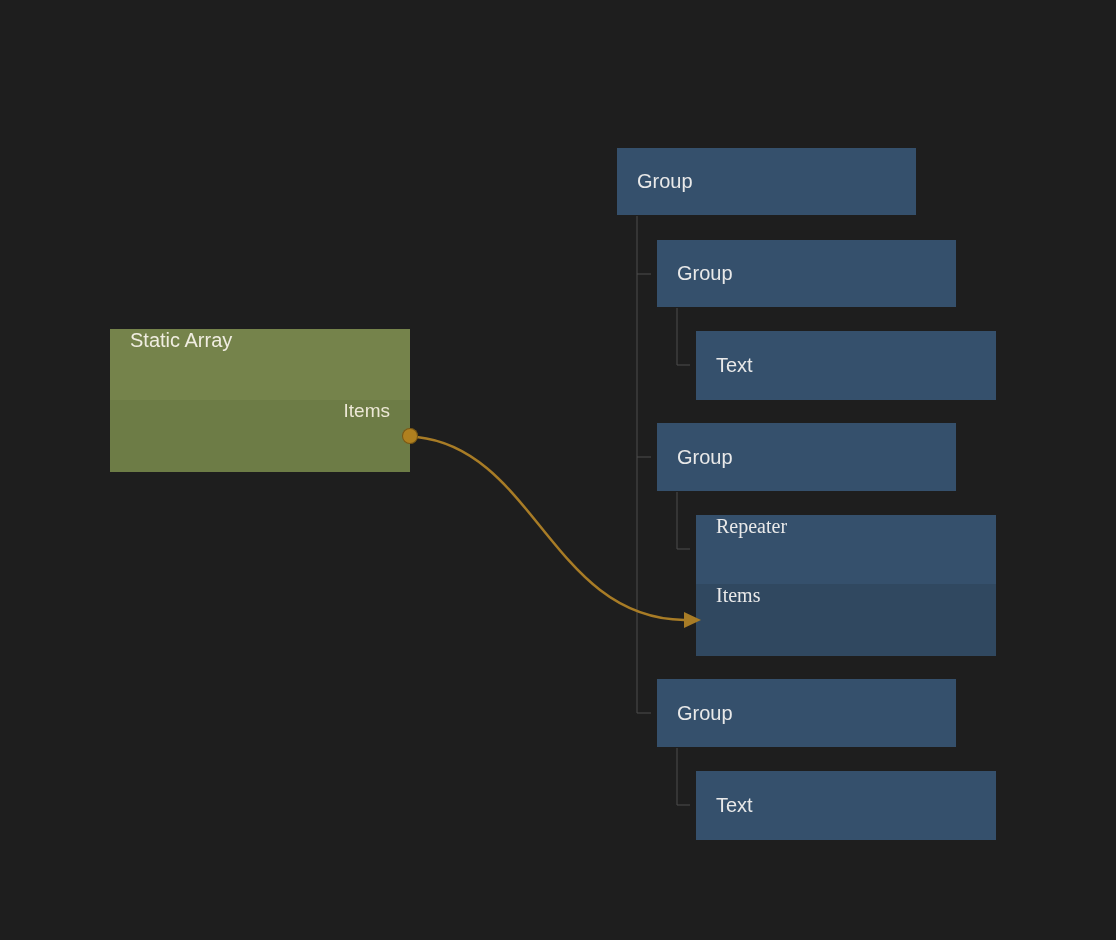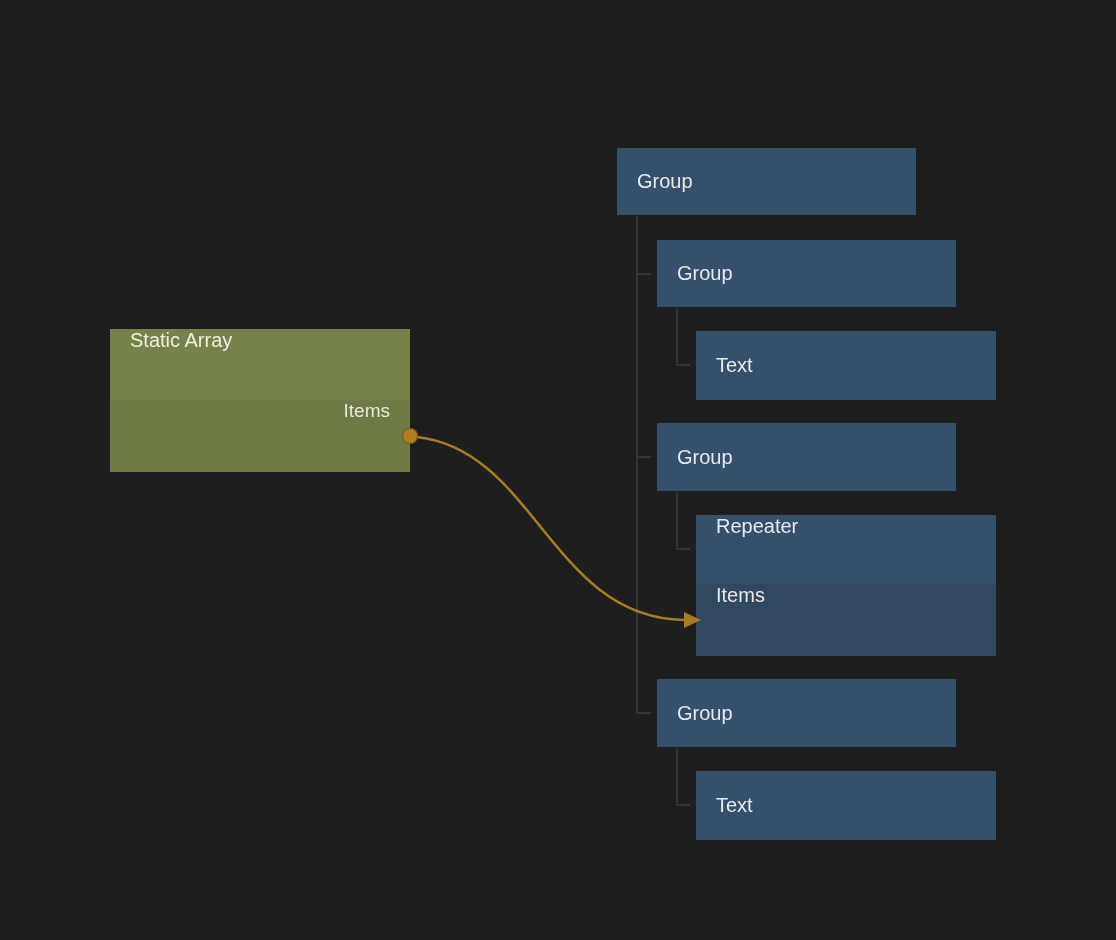--- a/index.html
+++ b/index.html
@@ -89,21 +89,21 @@
     height: 16px;
     border-radius: 50%;
     background: var(--port, #b0801f);
     box-shadow: 0 0 0 1px rgba(50, 35, 8, 0.45) inset;
   }
   
   .n1 { left: 617px; top: 148px; width: 299px; height: 67px; }
   .n2 { left: 657px; top: 240px; width: 299px; height: 67px; }
   .n3 { left: 696px; top: 331px; width: 300px; height: 69px; }
   .n4 { left: 657px; top: 423px; width: 299px; height: 68px; }
-  .n5 { left: 696px; top: 515px; width: 300px; }
+  .n5 { left: 696px; top: 515px; width: 300px; font-family: Liberation Serif, serif; }
   .n6 { left: 657px; top: 679px; width: 299px; height: 68px; }
   .n7 { left: 696px; top: 771px; width: 300px; height: 69px; }
   .rep-header {
     height: 69px;
     background: var(--blue-node, #35506c);
   }
   .rep-input {
     height: 72px;
     background: var(--blue-input-row, #304860);
   }

